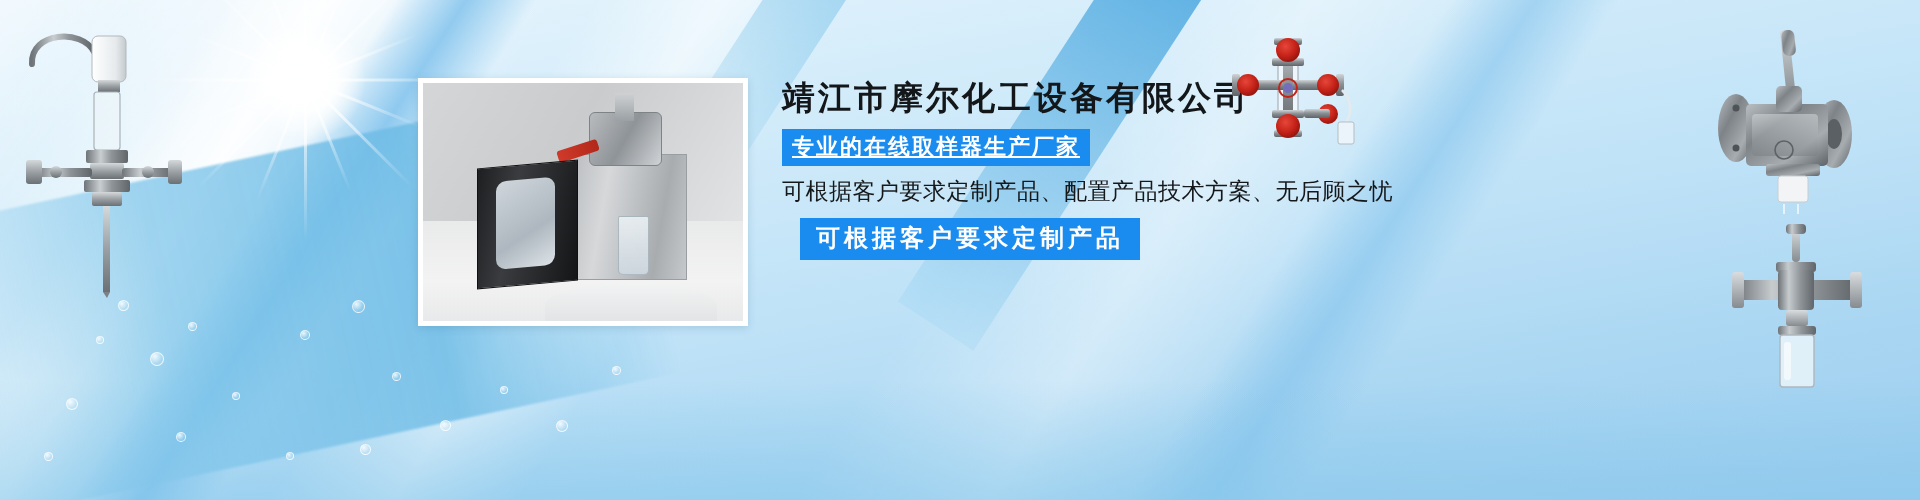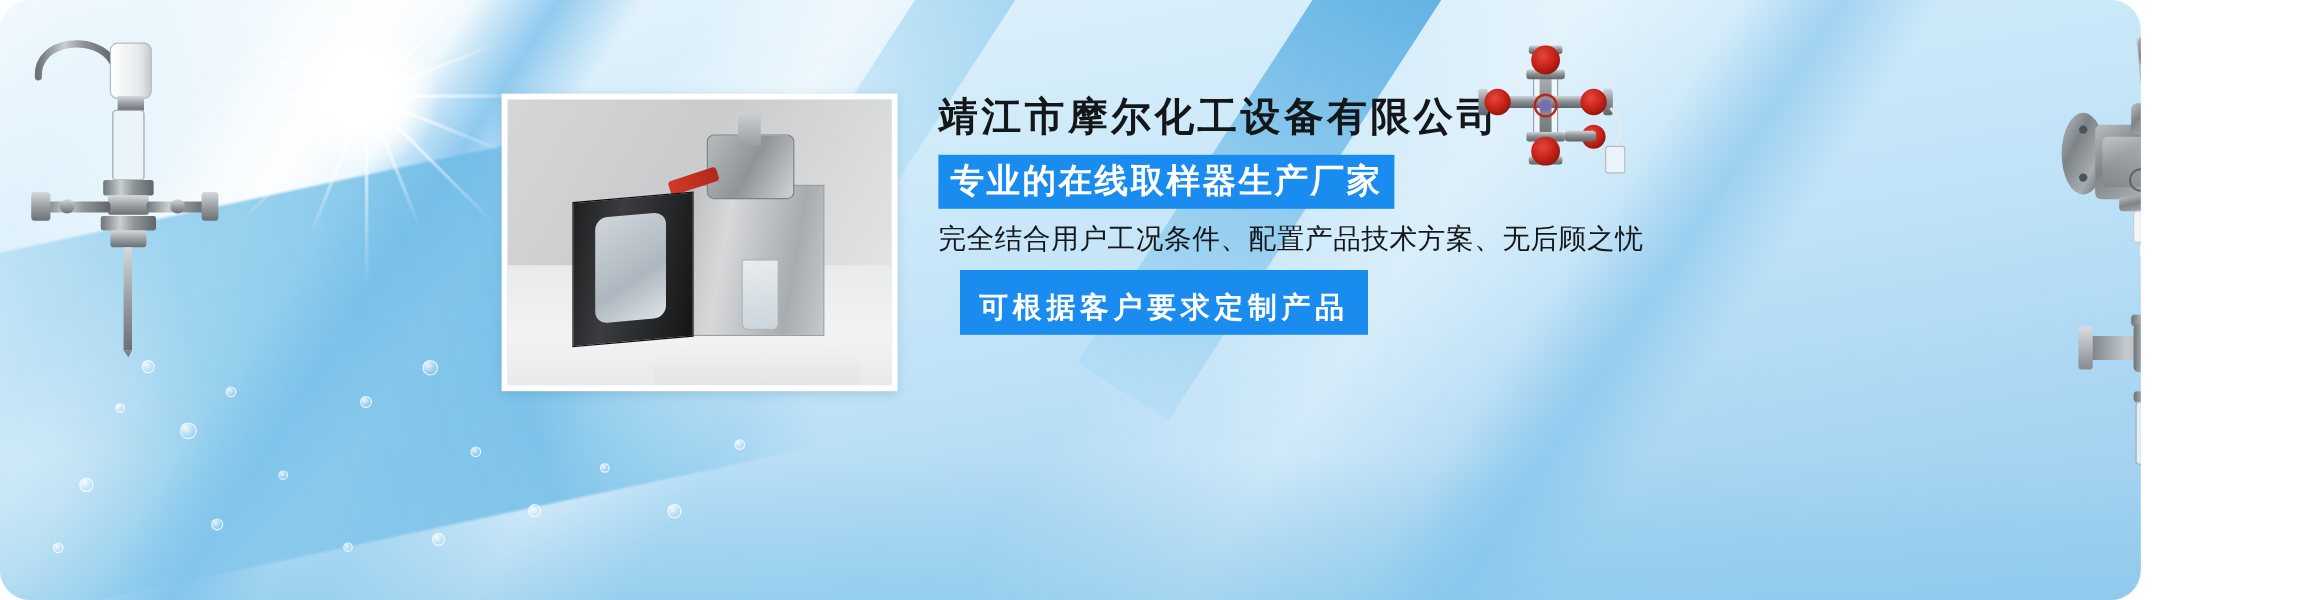--- a/index.html
+++ b/index.html
@@ -6,25 +6,24 @@
     margin: 0;
     padding: 0;
     background: #ffffff;
   }
   body {
     font-family: "Liberation Sans", sans-serif;
   }
 
   .banner {
     position: relative;
-    width: 1784px;
+    width: 1920px;
     height: 500px;
     overflow: hidden;
     background: linear-gradient(170deg, #eaf6fd 0%, #d3ecfa 28%, #bfe2f7 55%, #a9d6f2 78%, #9ccdef 100%);
-    border-radius: 25px;
   }
 
   
   .bg-layer { position:absolute; inset:0; overflow:hidden; }
 
   .diag {
     position: absolute;
     transform-origin: top left;
   }
   .diag-a {
@@ -220,39 +219,40 @@
   }
   .hl-band {
     display: inline-block;
     background: #1a8cf0;
     color: #ffffff;
     font-weight: 700;
     white-space: nowrap;
   }
   .line-slogan {
     margin-top: 11px;
-    font-size: 28px;
+    font-size: 22px;
     letter-spacing: 2px;
     padding: 5px 10px 6px 10px;
     line-height: 1.2;
+    text-decoration: underline;
   }
   .line-desc {
     margin-top: 11px;
     font-size: 23px;
     letter-spacing: .5px;
     color: #15181b;
     white-space: nowrap;
     line-height: 1.25;
   }
   .line-custom {
     margin-top: 12px;
     margin-left: 18px;
     font-size: 24px;
     letter-spacing: 4px;
-    padding: 18px 16px 7px 16px;
+    padding: 6px 16px 7px 16px;
     line-height: 1.2;
   }
   .en-block {
     margin-top: 14px;
     width: 400px;
     font-family: "Liberation Serif", serif;
     font-size: 9px;
     letter-spacing: .4px;
     line-height: 1.75;
     color: #3e525f;
@@ -401,21 +401,21 @@
   </div>
 
   <div class="text-col">
 
     <div class="company">靖江市摩尔化工设备有限公司</div>
 
     <div>
       <span class="hl-band line-slogan">专业的在线取样器生产厂家</span>
     </div>
 
-    <div class="line-desc">完全结合用户工况条件、配置产品技术方案、无后顾之忧</div>
+    <div class="line-desc">可根据客户要求定制产品、配置产品技术方案、无后顾之忧</div>
 
     <div>
       <span class="hl-band line-custom">可根据客户要求定制产品</span>
     </div>
 
   </div>
 
   <div class="equip" style="left:1216px; top:30px; width:160px; height:120px;">
     <svg width="160" height="120" viewBox="0 0 160 120">
       <defs>

